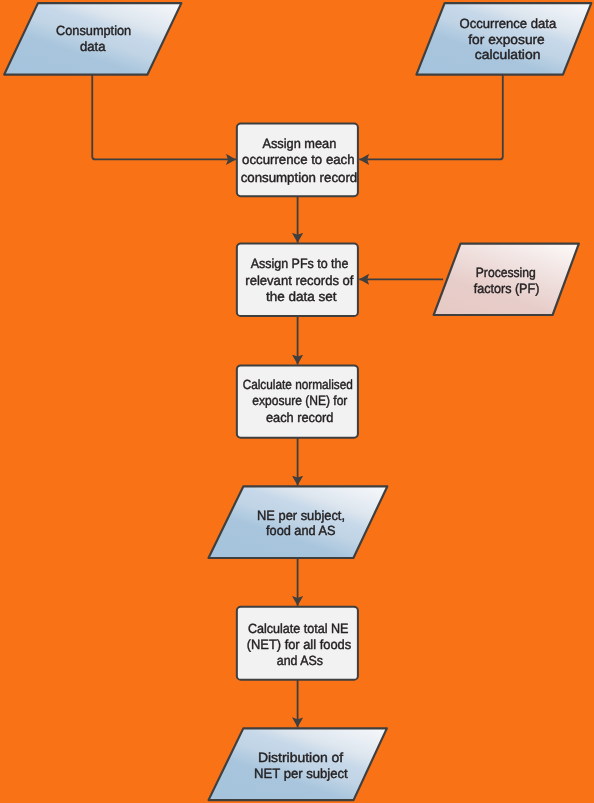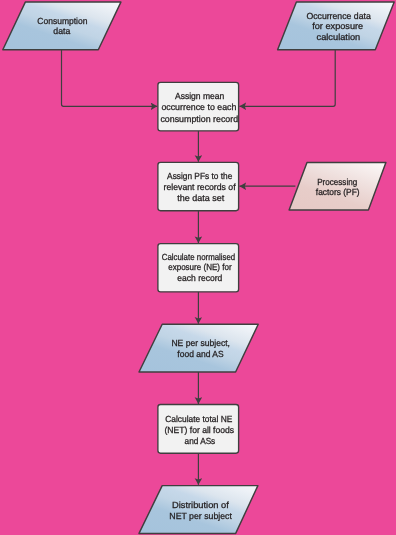--- a/index.html
+++ b/index.html
@@ -1,21 +1,21 @@
 <!DOCTYPE html>
 <html><head>
 <meta charset="utf-8">
 <title>Exposure assessment flowchart</title>
 <style>
   html,body{margin:0;padding:0;background:#ffffff;}
   body{width:396px;height:535px;overflow:hidden;
        font-family:"Liberation Sans",sans-serif;
        -webkit-font-smoothing:antialiased;
        text-rendering:geometricPrecision;}
-  #stage{position:relative;width:396px;height:535px;background:#ec4899;}
+  #stage{position:relative;width:396px;height:535px;background:#f97316;}
   svg{display:block;}
   text.nodetext{font-family:"Liberation Sans",sans-serif;font-size:8.9px;
                 fill:#231f20;text-anchor:middle;
                 stroke:#231f20;stroke-width:0.28;paint-order:stroke fill;
                 -webkit-font-smoothing:antialiased;
                 text-rendering:geometricPrecision;}
   #node-layer{will-change:transform;}
 </style>
 </head>
 <body>

